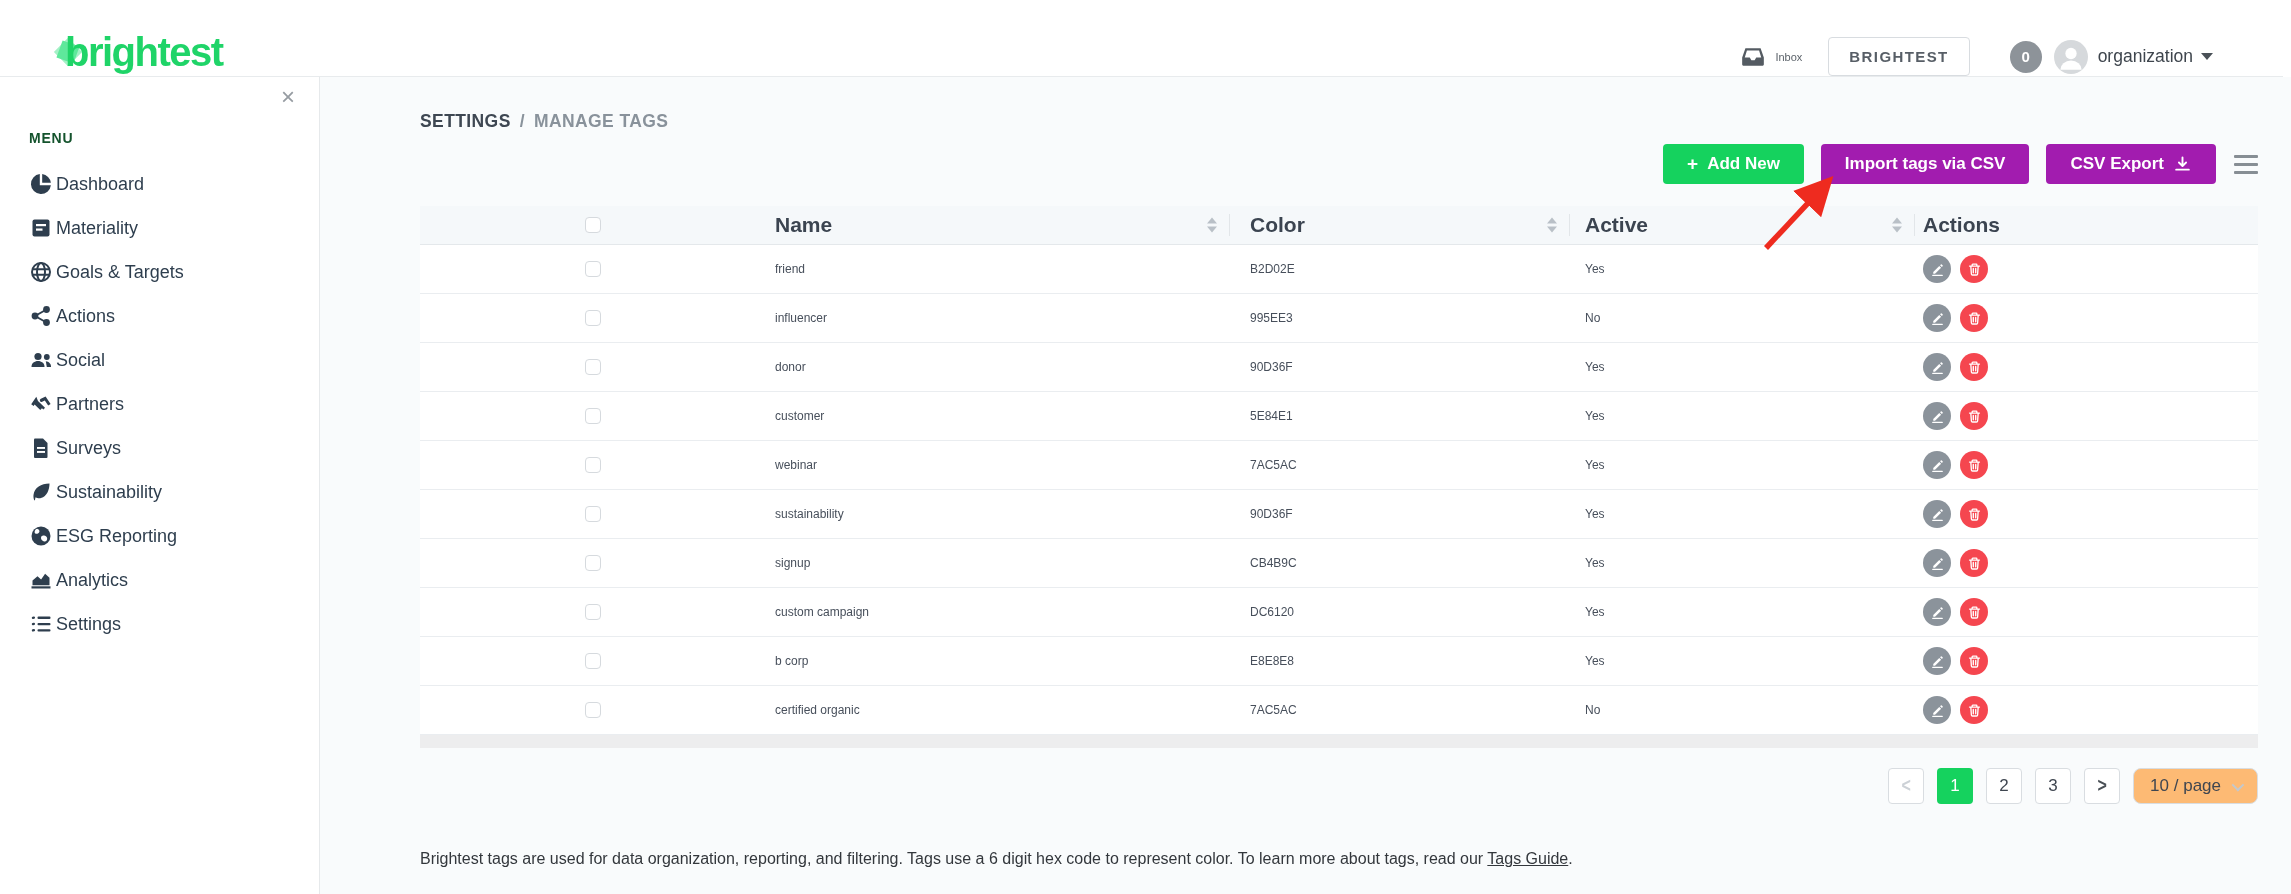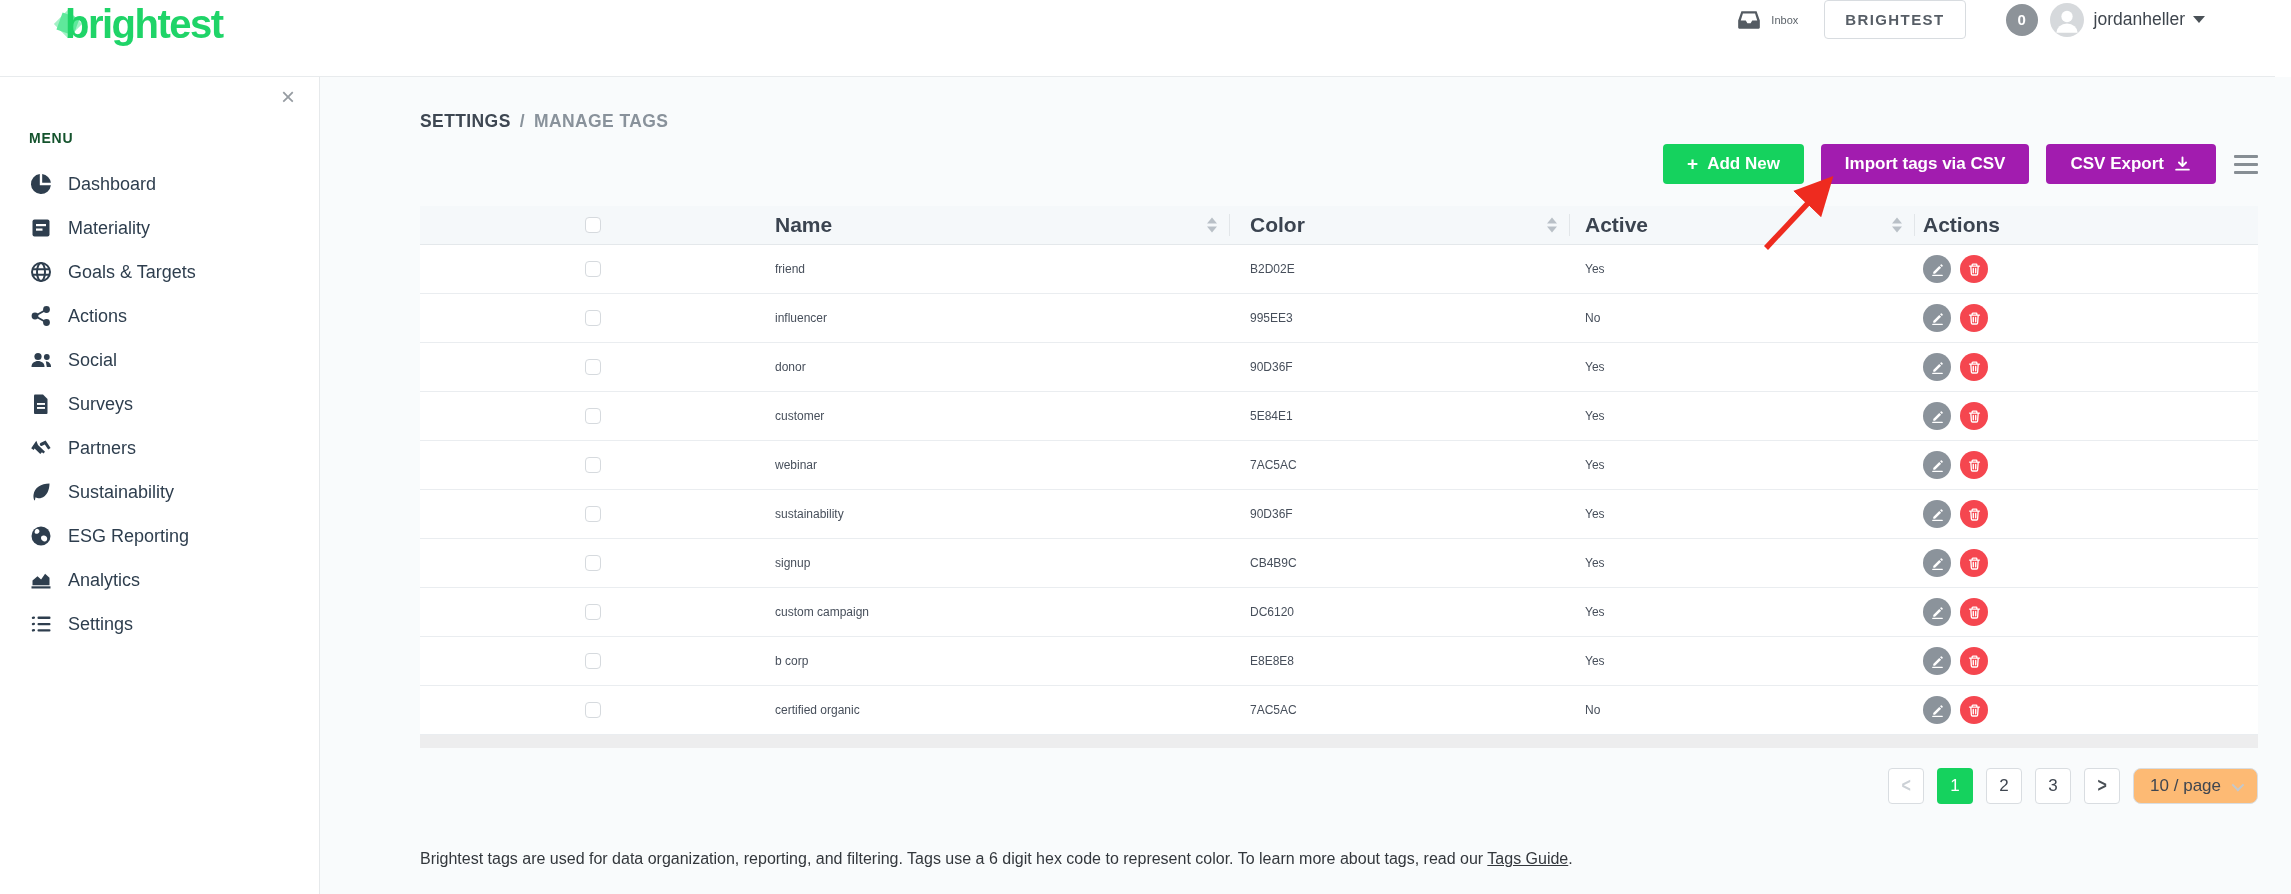--- a/index.html
+++ b/index.html
@@ -1,21 +1,21 @@
 <!DOCTYPE html>
 <html><head>
 <meta charset="utf-8">
 <style>
   * { margin:0; padding:0; box-sizing:border-box; }
   html,body { width:2291px; height:894px; overflow:hidden; background:#fff;
               font-family:"Liberation Sans", sans-serif; }
 
   
-  .topbar { position:absolute; top:0; left:0; right:16px; height:77px; background:#fff;
-            border-bottom:1px solid #e8ebed; display:flex; align-items:flex-start;
+  .topbar { position:absolute; top:0; left:0; right:8px; height:77px; background:#fff;
+            border-bottom:1px solid #e8ebed; display:flex; align-items:flex-end;
             padding:0 70px 0 44px; z-index:5; }
   .logo { display:flex; align-items:center; cursor:pointer; }
   .logo-star { width:48px; height:48px; position:relative; }
   .logo-text { font-size:40px; font-weight:700; color:#1FD468; letter-spacing:-1.5px;
                margin-left:-27px; position:relative; z-index:2; }
   .topbar-right { margin-left:auto; display:flex; align-items:center; }
   .inbox-group { display:flex; align-items:center; gap:9px; cursor:pointer; }
   .inbox-label { font-size:11px; color:#5d646b; }
   .org-btn { margin-left:26px; padding:10px 20px; background:#fff; border:1px solid #d8dce0;
              border-radius:4px; font-size:15px; font-weight:700; letter-spacing:1.4px;
@@ -29,21 +29,21 @@
               display:flex; align-items:center; gap:8px; }
   .caret-down { width:0; height:0; border-left:6px solid transparent; border-right:6px solid transparent;
                 border-top:7px solid #4a5157; }
 
   
   .sidebar { position:absolute; left:0; top:77px; bottom:0; width:320px; background:#fff;
              border-right:1px solid #e6e9eb; }
   .sidebar-close { position:absolute; top:6px; right:24px; font-size:24px; color:#969ca2; cursor:pointer; }
   .menu-label { margin:53px 0 16px 29px; font-size:14px; font-weight:700; color:#14532d;
                 letter-spacing:0.8px; }
-  .nav-item { height:44px; display:flex; align-items:center; padding-left:29px; gap:15px;
+  .nav-item { height:44px; display:flex; align-items:center; padding-left:29px; gap:3px;
               cursor:pointer; }
   .nav-item .icn { width:24px; height:24px; flex:0 0 24px; display:flex; }
   .nav-item svg { width:24px; height:24px; }
   .nav-label { font-size:18px; color:#2e3e4e; }
 
   
   .content { position:absolute; left:320px; top:77px; right:0; bottom:0; background:#f9fbfc;
              padding:0 33px 0 100px; overflow:hidden; }
   .breadcrumb { margin-top:34px; font-size:17.5px; font-weight:700; letter-spacing:0.4px;
                 display:flex; gap:9px; }
@@ -133,21 +133,21 @@
     </div>
     <button class="org-btn">BRIGHTEST</button>
     <div class="badge">0</div>
     <div class="avatar">
       <svg width="34" height="34" viewBox="0 0 24 24">
         <circle cx="12" cy="9.5" r="4" fill="#fff"></circle>
         <path d="M4.5 21a7.5 6.5 0 0 1 15 0Z" fill="#fff"></path>
       </svg>
     </div>
     <div class="username">
-      <span>jordanheller</span>
+      <span>organization</span>
       <span class="caret-down"></span>
     </div>
   </div>
 </div>
 
 <div class="sidebar">
   <span class="sidebar-close">×</span>
   <div class="menu-label">MENU</div>
 
   <div class="nav-item">
@@ -197,35 +197,35 @@
         <path d="M2.5 18.7c0-3.4 3-5.6 6.5-5.6s6.5 2.2 6.5 5.6v.4h-13Z"></path>
         <circle cx="17.8" cy="9" r="2.9"></circle>
         <path d="M16.8 13.3c3 .3 5.2 2.4 5.2 5.3v.5h-4.2Z"></path>
       </svg>
       </span>
     <span class="nav-label">Social</span>
   </div>
   <div class="nav-item">
     <span class="icn">
       <svg viewBox="0 0 24 24" fill="#2e3e4e">
+        <path d="M12.4 6.4 16.6 4.5l5 7.4-2.4 1.7-3.4-5-2.6 1.2a1.7 1.7 0 0 1-1.4-3.1Z"></path>
+        <path d="M7.3 4.8 2.2 12.3l2.4 1.6 1-1.4 5.7 5.4 1.6-1.6 1.6 1.2 1.5-1.8-7-6.7Z"></path>
+      </svg>
+      </span>
+    <span class="nav-label">Partners</span>
+  </div>
+  <div class="nav-item">
+    <span class="icn">
+      <svg viewBox="0 0 24 24" fill="#2e3e4e">
         <path d="M6 2.5h8l4.5 4.5V21a1 1 0 0 1-1 1H6a1 1 0 0 1-1-1V3.5a1 1 0 0 1 1-1Z"></path>
         <rect x="8" y="11" width="8" height="1.9" fill="#fff"></rect>
         <rect x="8" y="15" width="8" height="1.9" fill="#fff"></rect>
       </svg>
       </span>
     <span class="nav-label">Surveys</span>
-  </div>
-  <div class="nav-item">
-    <span class="icn">
-      <svg viewBox="0 0 24 24" fill="#2e3e4e">
-        <path d="M12.4 6.4 16.6 4.5l5 7.4-2.4 1.7-3.4-5-2.6 1.2a1.7 1.7 0 0 1-1.4-3.1Z"></path>
-        <path d="M7.3 4.8 2.2 12.3l2.4 1.6 1-1.4 5.7 5.4 1.6-1.6 1.6 1.2 1.5-1.8-7-6.7Z"></path>
-      </svg>
-      </span>
-    <span class="nav-label">Partners</span>
   </div>
   <div class="nav-item">
     <span class="icn">
       <svg viewBox="0 0 24 24" fill="#2e3e4e">
         <path d="M20.5 3.5C12 3.5 5.5 7.5 4.5 15c-.3 2.6.6 5.5 1.2 5.5.4 0 .3-1.9 1-3.3 1.3.8 3.3 1.3 5.3.8 6-1.5 8.5-8.5 8.5-14.5Z"></path>
       </svg>
       </span>
     <span class="nav-label">Sustainability</span>
   </div>
   <div class="nav-item">

